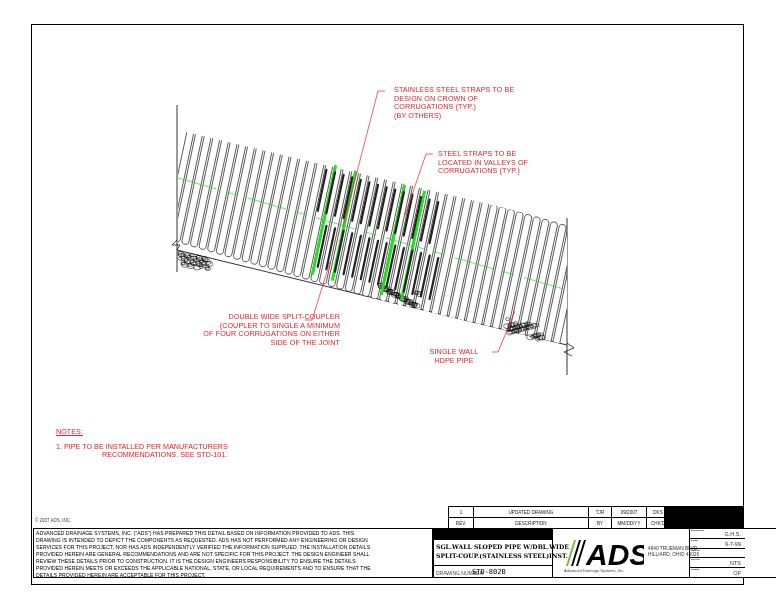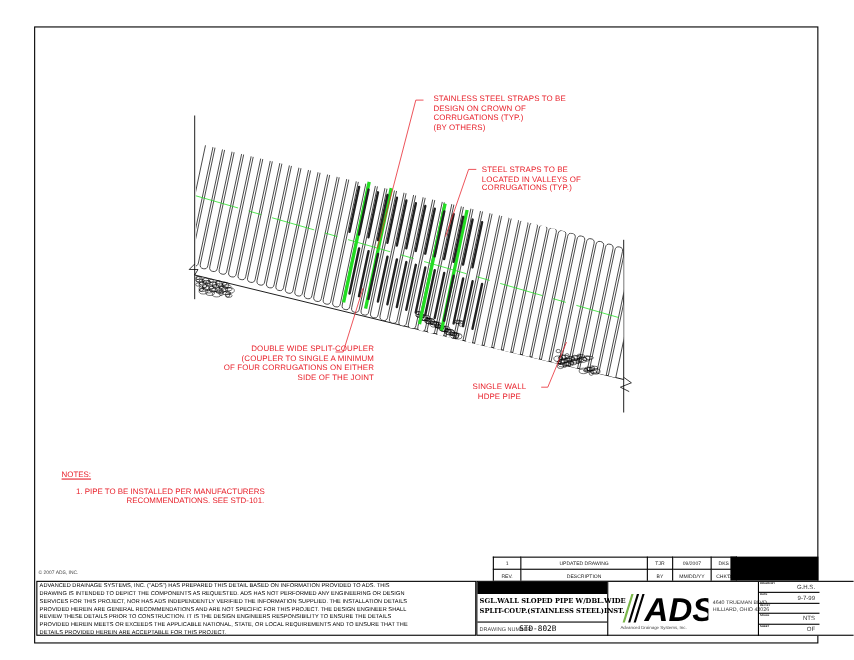--- a/index.html
+++ b/index.html
@@ -3,21 +3,21 @@
 <meta charset="utf-8">
 <style>
   html, body { margin:0; padding:0; background:#ffffff; }
   body { width:776px; height:600px; position:relative; overflow:hidden; font-family:"Liberation Sans", sans-serif; }
   .frame { position:absolute; left:31px; top:24px; width:713px; height:561px; border:1.5px solid #000; box-sizing:border-box; }
   svg.drawing { position:absolute; left:0; top:0; }
   .callout { position:absolute; font-size:7.2px; line-height:8.6px; color:#e8202a; letter-spacing:0.1px; }
   .callout div { white-space:nowrap; }
   .notes { position:absolute; left:56px; top:428px; color:#e8202a; font-size:7.2px; line-height:8.6px; }
   .notes .title { text-decoration:underline; margin-bottom:6px; }
-  .notes .item { margin-left:13px; margin-bottom:5px; }
+  .notes .item { margin-bottom:5px; }
   .notes .item .l2 { margin-left:10px;padding-left:36px; }
   .copyright { position:absolute; left:35px; top:518px; font-size:4.5px; color:#444; }
   .disclaimer { position:absolute; left:33px; top:528px; width:400px; height:50px; border:1px solid #000; box-sizing:border-box; font-size:5.1px; line-height:7px; padding:1px 2px; text-align:justify; letter-spacing:0.05px; }
   .disclaimer div { white-space:nowrap; }
   table.rev { position:absolute; left:448px; top:506px; border-collapse:collapse; font-size:4.6px; color:#222; }
   table.rev td { border:1px solid #000; height:10px; text-align:center; padding:0 2px; }
   .revblack { position:absolute; left:664px; top:506px; width:80px; height:22px; background:#000; }
   .titleblk { position:absolute; left:433px; top:528px; width:354px; height:50px; border:1px solid #000; box-sizing:border-box; background:#fff; }
   .tb-black { position:absolute; left:0; top:0; width:118px; height:11px; background:#000; }
   .tb-title { position:absolute; left:2px; top:13px; font-family:"DejaVu Serif", serif; font-weight:bold; font-size:6.1px; line-height:9px; white-space:nowrap; }

